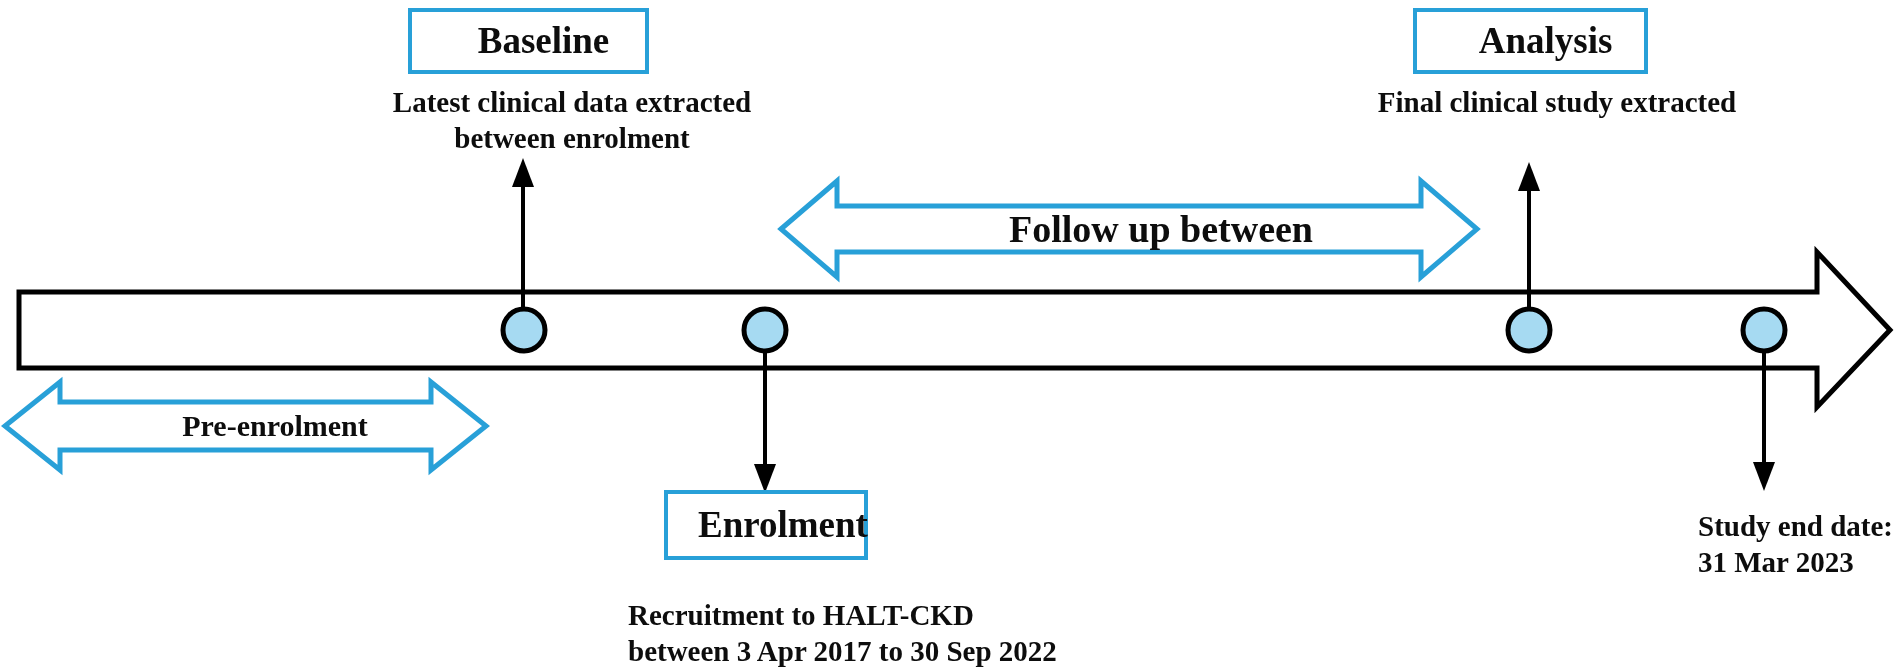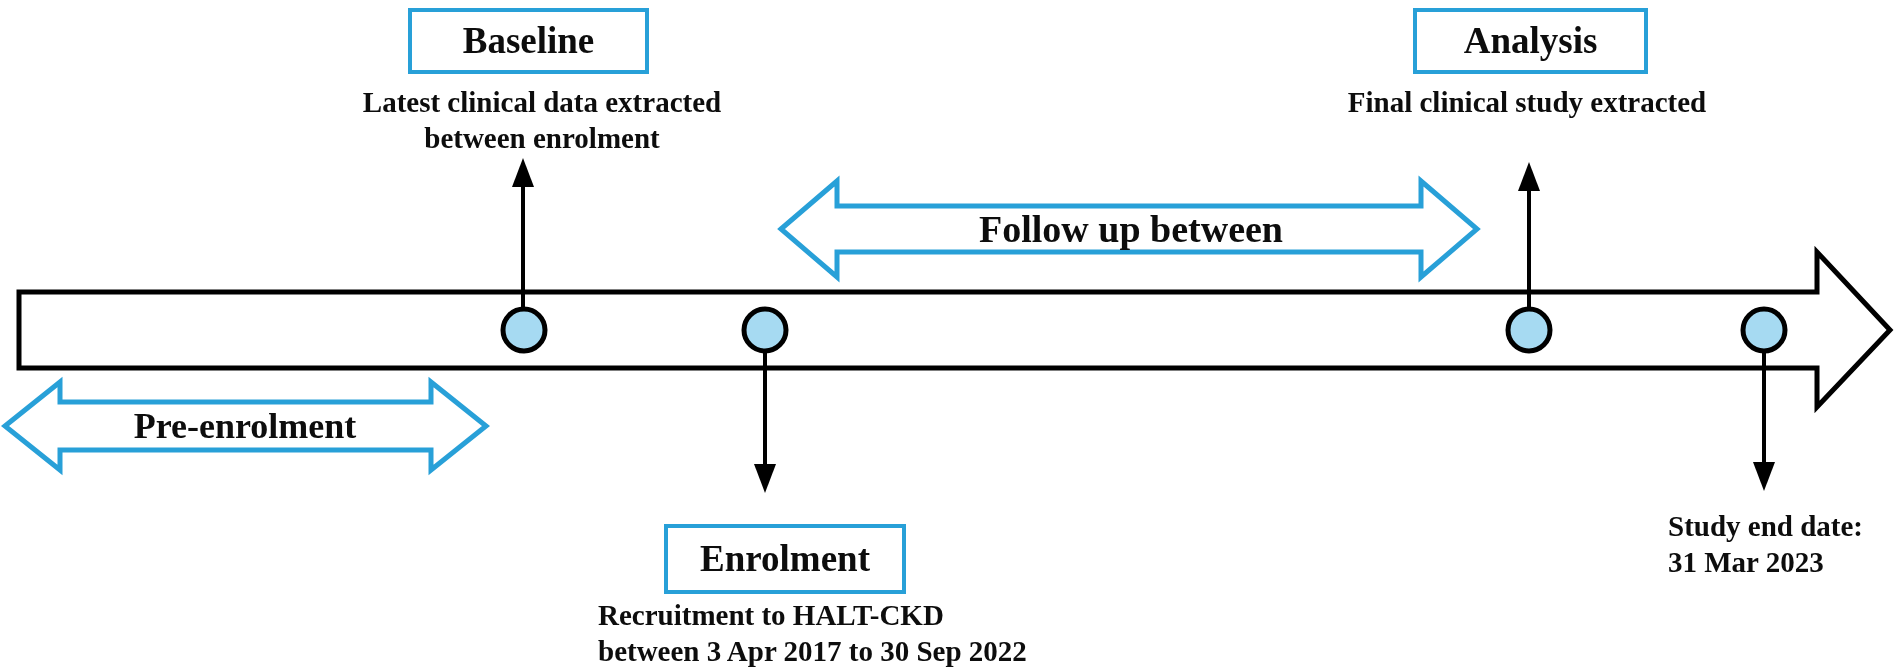--- a/index.html
+++ b/index.html
@@ -8,21 +8,21 @@
     width: 1902px;
     height: 672px;
     background: #ffffff;
     overflow: hidden;
     font-family: "Liberation Serif", serif;
     font-weight: bold;
     color: #0d0d0d;
   }
   .canvas svg { position: absolute; left: 0; top: 0; }
 
-  .abs { position: absolute; }
+  .abs { position: absolute; padding-left: 30px; }
 
   
   .timeline-shape {
     fill: #ffffff;
     stroke: var(--line-black, #000000);
     stroke-width: 5;
     stroke-linejoin: miter;
   }
   .range-arrow {
     fill: #ffffff;
@@ -57,21 +57,21 @@
     line-height: 36px;
     white-space: nowrap;
   }
   .caption.centered { text-align: center; }
 
   .range-label {
     text-align: center;
     white-space: nowrap;
   }
   .range-label.follow { font-size: 38px; line-height: 46px; }
-  .range-label.pre { font-size: 36px; line-height: 46px; }
+  .range-label.pre { font-size: 30px; line-height: 46px; }
 </style>
 </head>
 <body>
 
 <div class="canvas">
 
   <svg width="1902" height="672" viewBox="0 0 1902 672">
 
     <path class="timeline-shape" d="M19,292 L1817,292 L1817,252 L1890,330 L1817,407 L1817,368 L19,368 Z"></path>
 
@@ -102,21 +102,21 @@
     <circle class="event-dot" cx="524" cy="330" r="21"></circle>
     <circle class="event-dot" cx="765" cy="330" r="21"></circle>
     <circle class="event-dot" cx="1529" cy="330" r="21"></circle>
     <circle class="event-dot" cx="1764" cy="330" r="21"></circle>
   </svg>
 
   <div class="abs title-box h66" style="left:408px; top:8px; width:241px;">Baseline</div>
 
   <div class="abs title-box h66" style="left:1413px; top:8px; width:235px;">Analysis</div>
 
-  <div class="abs title-box h70" style="left:664px; top:524px; width:242px;">Enrolment</div>
+  <div class="abs title-box h70" style="left:664px; top:490px; width:204px;">Enrolment</div>
 
   <div class="abs caption centered" style="left:332px; top:84px; width:420px;">
     <div>Latest clinical data extracted</div>
     <div>between enrolment</div>
   </div>
 
   <div class="abs caption centered" style="left:1317px; top:84px; width:420px;">
     <div>Final clinical study extracted</div>
   </div>
 

